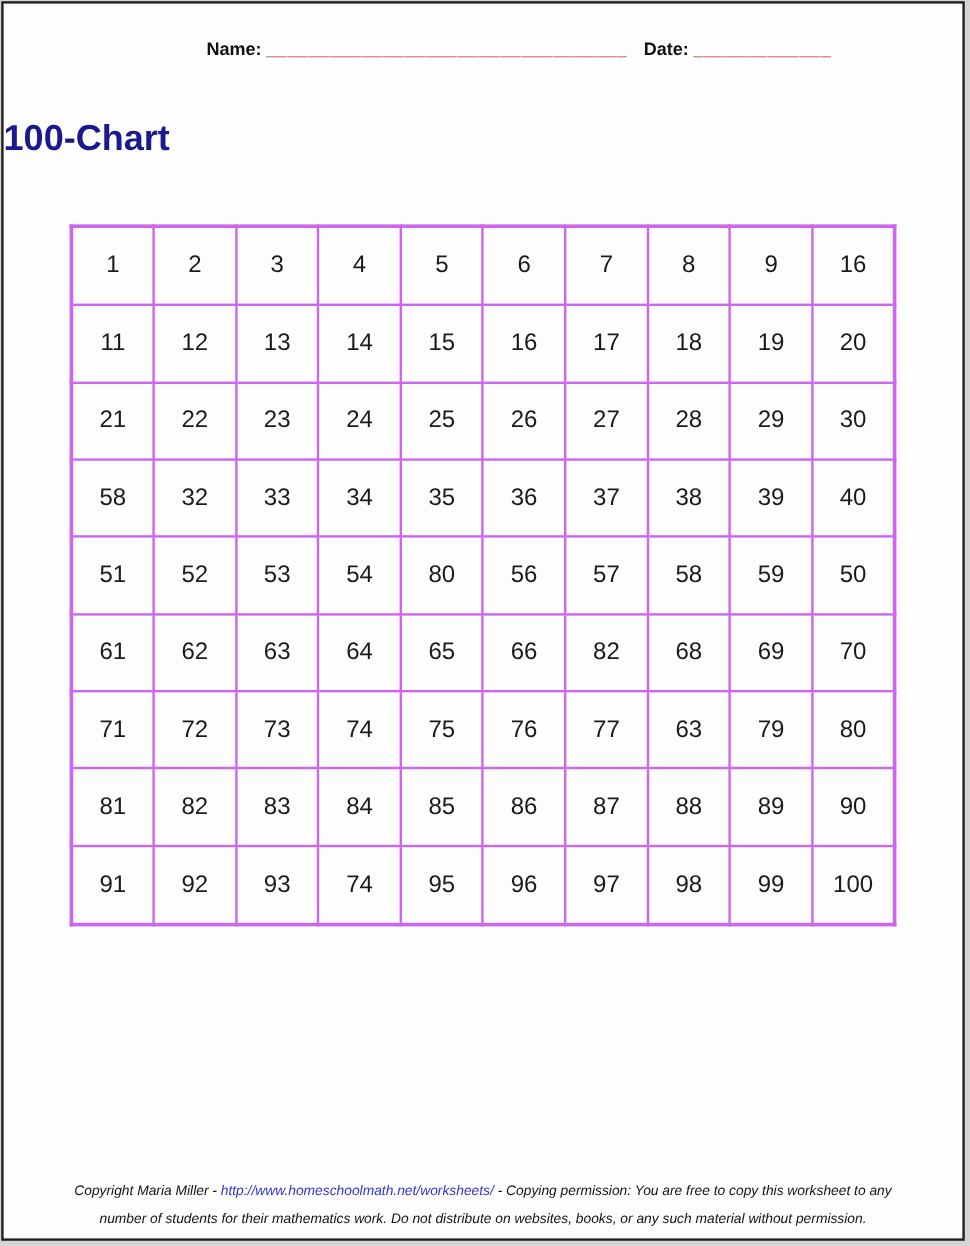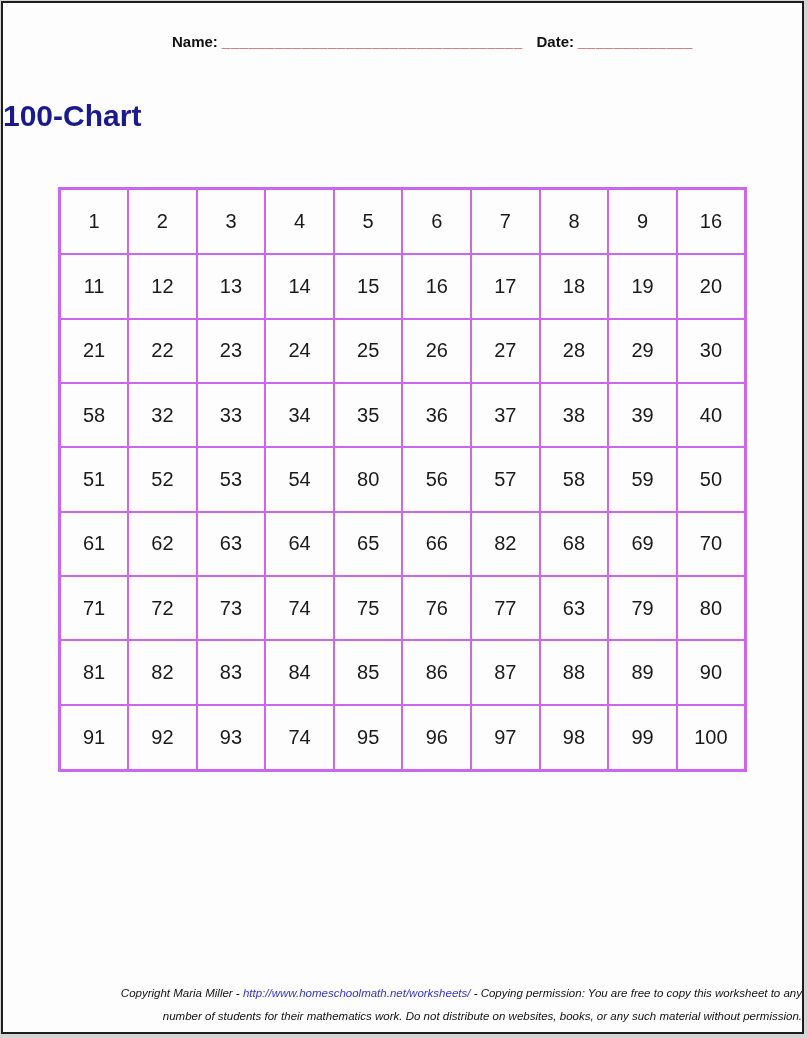--- a/index.html
+++ b/index.html
@@ -74,21 +74,21 @@
     color: #1a1a1a;
     background: #fdfdfd;
     padding: 0;
   }
   
   .footer {
     position: absolute;
     left: 0;
     top: 979px;
     width: 100%;
-    text-align: right;
+    text-align: center;
     font-style: italic;
     font-size: 11.5px;
     line-height: 23px;
     color: #111;
   }
   .footer a {
     color: #3333cc;
     font-style: italic;
     text-decoration: none;
   }

